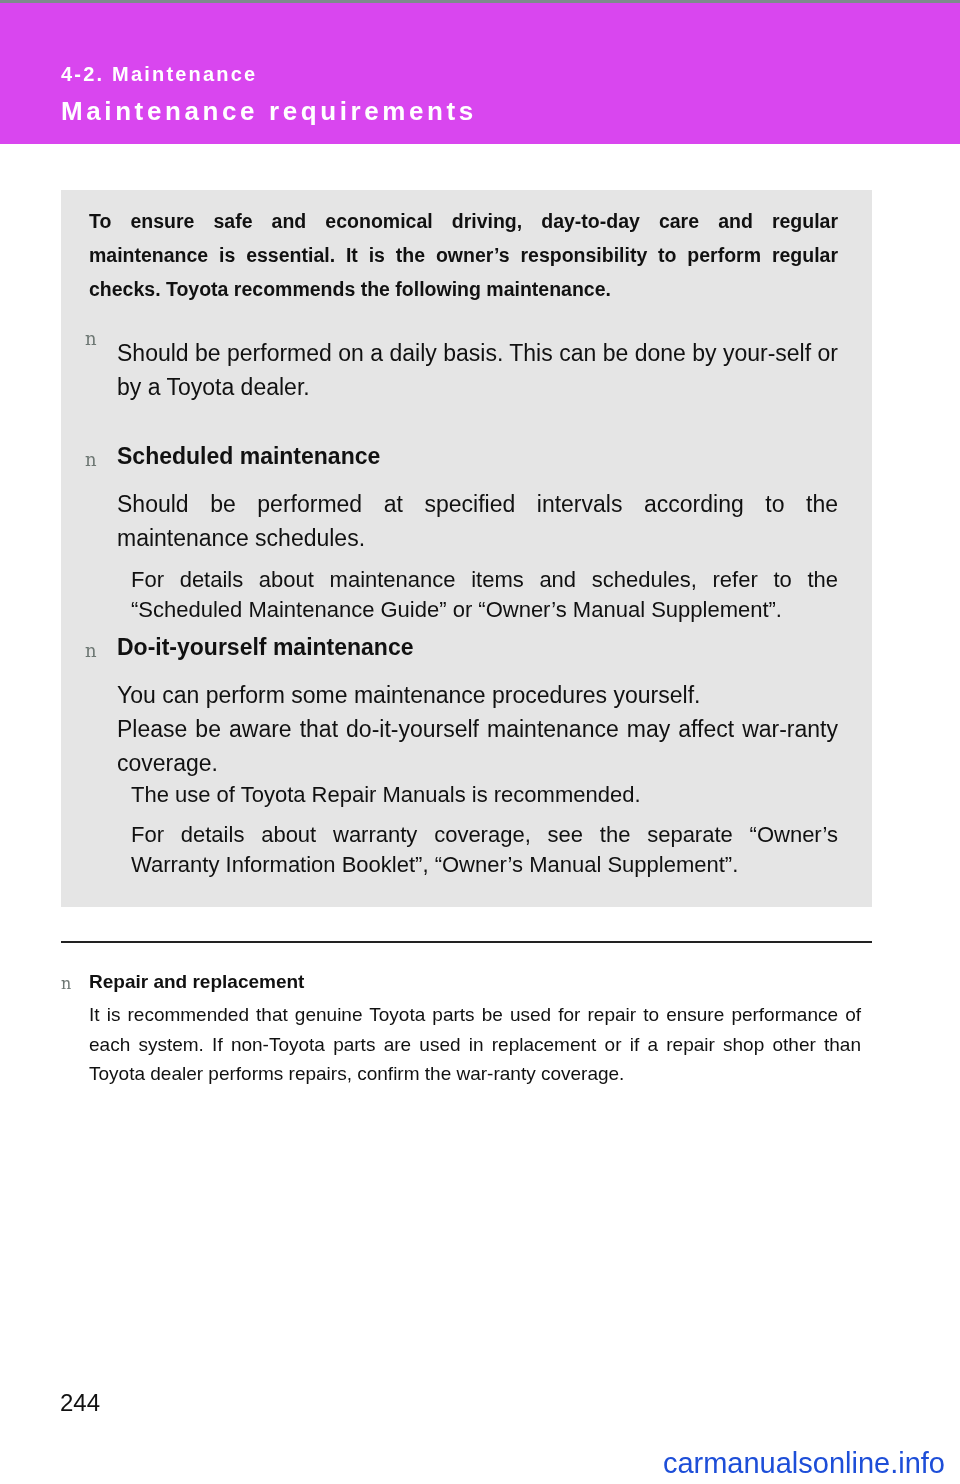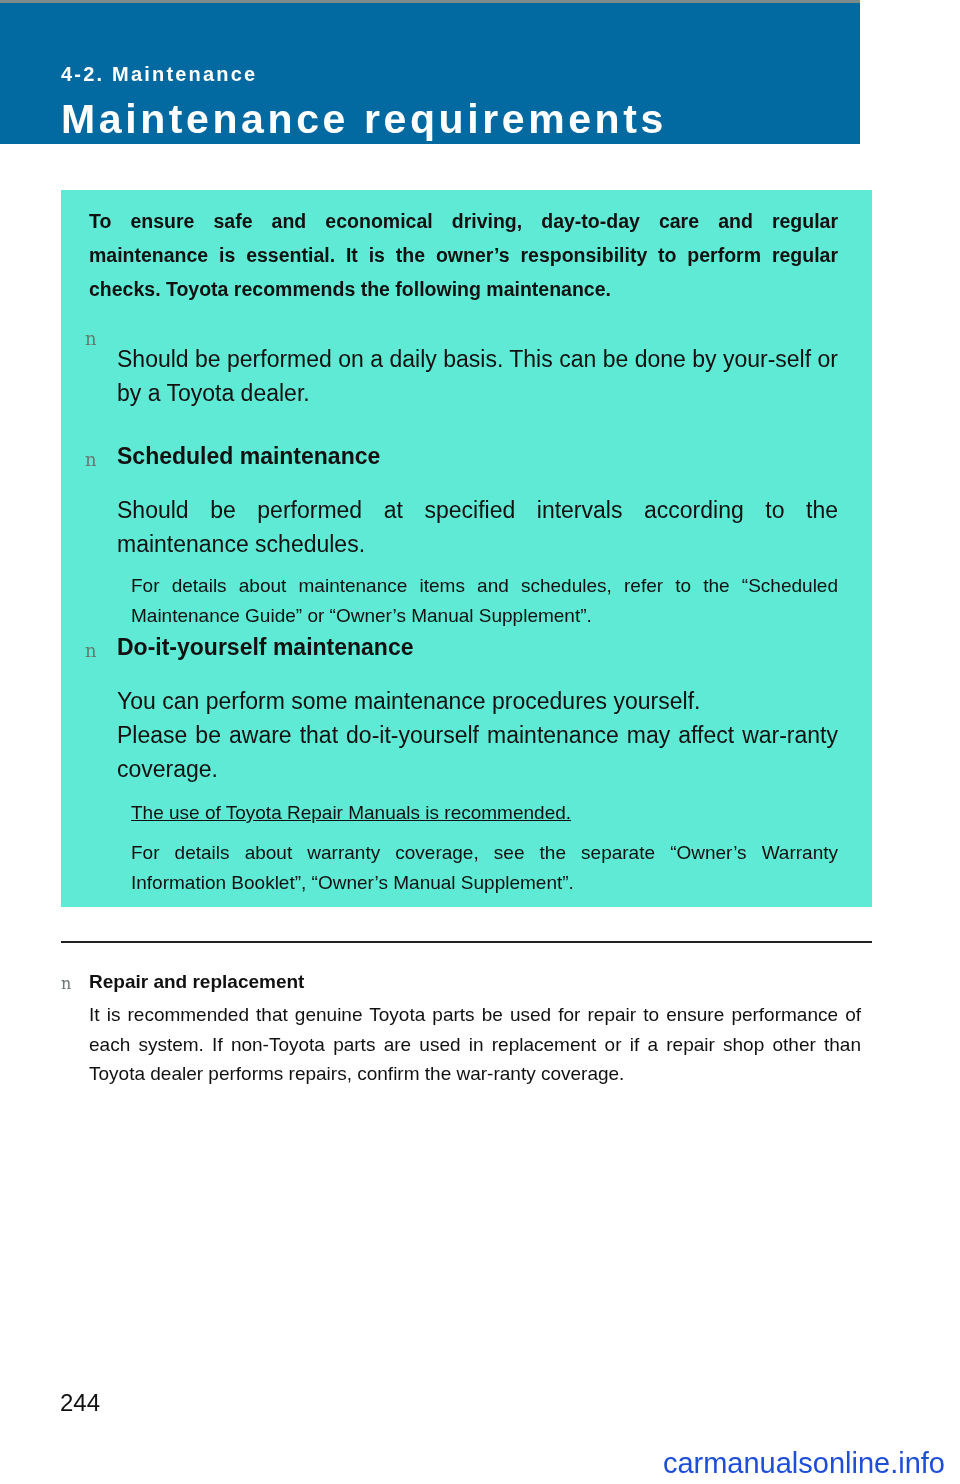--- a/index.html
+++ b/index.html
@@ -11,51 +11,51 @@
       width: 960px;
       height: 1484px;
       position: relative;
       overflow: hidden;
       font-family: "Liberation Sans", sans-serif;
       color: #111111;
     }
     .header {
       position: absolute;
       left: 0; top: 0;
-      width: 860px;
+      width: 960px;
       height: 144px;
-      background: #0369a1;
+      background: #d946ef;
       border-top: 3px solid #7d8a8c;
       box-sizing: border-box;
     }
     .section-label {
       position: absolute;
       left: 61px;
       top: 60px;
       font-size: 20px;
       font-weight: bold;
       letter-spacing: 2.2px;
       color: #ffffff;
     }
     .page-title {
       position: absolute;
       left: 61px;
       top: 93px;
-      font-size: 41px;
+      font-size: 26px;
       font-weight: bold;
       letter-spacing: 3.6px;
       color: #ffffff;
     }
     .intro-box {
       position: absolute;
       left: 61px;
       top: 190px;
       width: 811px;
       height: 717px;
-      background: #5eead4;
+      background: #e5e5e5;
     }
     .intro-text {
       position: absolute;
       left: 28px;
       top: 14px;
       width: 749px;
       font-size: 19.5px;
       font-weight: bold;
       line-height: 34px;
       text-align: justify;
@@ -79,25 +79,25 @@
       font-size: 23px;
       font-weight: bold;
       line-height: 30px;
       color: #111;
     }
     .item-title .bullet { top: 4px; }
     .item-body {
       font-size: 23px;
       line-height: 34px;
       text-align: justify;
-      margin-top: 22px;
+      margin-top: 16px;
       color: #111;
     }
     .item-note {
-      font-size: 19px;
+      font-size: 22px;
       line-height: 30px;
       text-align: justify;
       margin-left: 14px;
       color: #111;
     }
     .divider {
       position: absolute;
       left: 61px;
       top: 941px;
       width: 811px;
@@ -169,21 +169,21 @@
     <div class="item-note" style="margin-top:10px;">For details about maintenance items and schedules, refer to the “Scheduled Maintenance Guide” or “Owner’s Manual Supplement”.</div>
   </div>
 
   <div class="item" style="top:442px;">
     <div class="item-title">
       <span class="bullet">n</span>
       <span>Do-it-yourself maintenance</span>
     </div>
     <div class="item-body">You can perform some maintenance procedures yourself.</div>
     <div class="item-body" style="margin-top:0;">Please be aware that do-it-yourself maintenance may affect war-ranty coverage.</div>
-    <div class="item-note" style="margin-top:12px;text-decoration:underline;">The use of Toyota Repair Manuals is recommended.</div>
+    <div class="item-note" style="">The use of Toyota Repair Manuals is recommended.</div>
     <div class="item-note" style="margin-top:10px;">For details about warranty coverage, see the separate “Owner’s Warranty Information Booklet”, “Owner’s Manual Supplement”.</div>
   </div>
 </div>
 
 <div class="divider"></div>
 
 <div class="repair">
   <div class="repair-title">
     <span class="bullet">n</span>
     <span>Repair and replacement</span>

